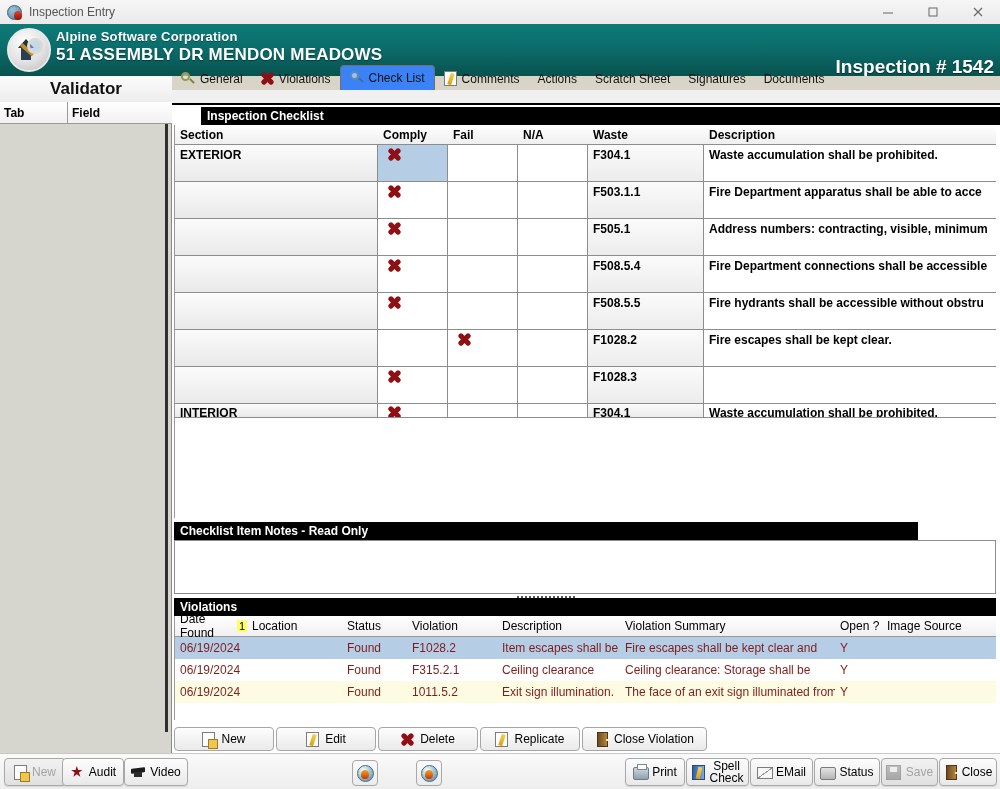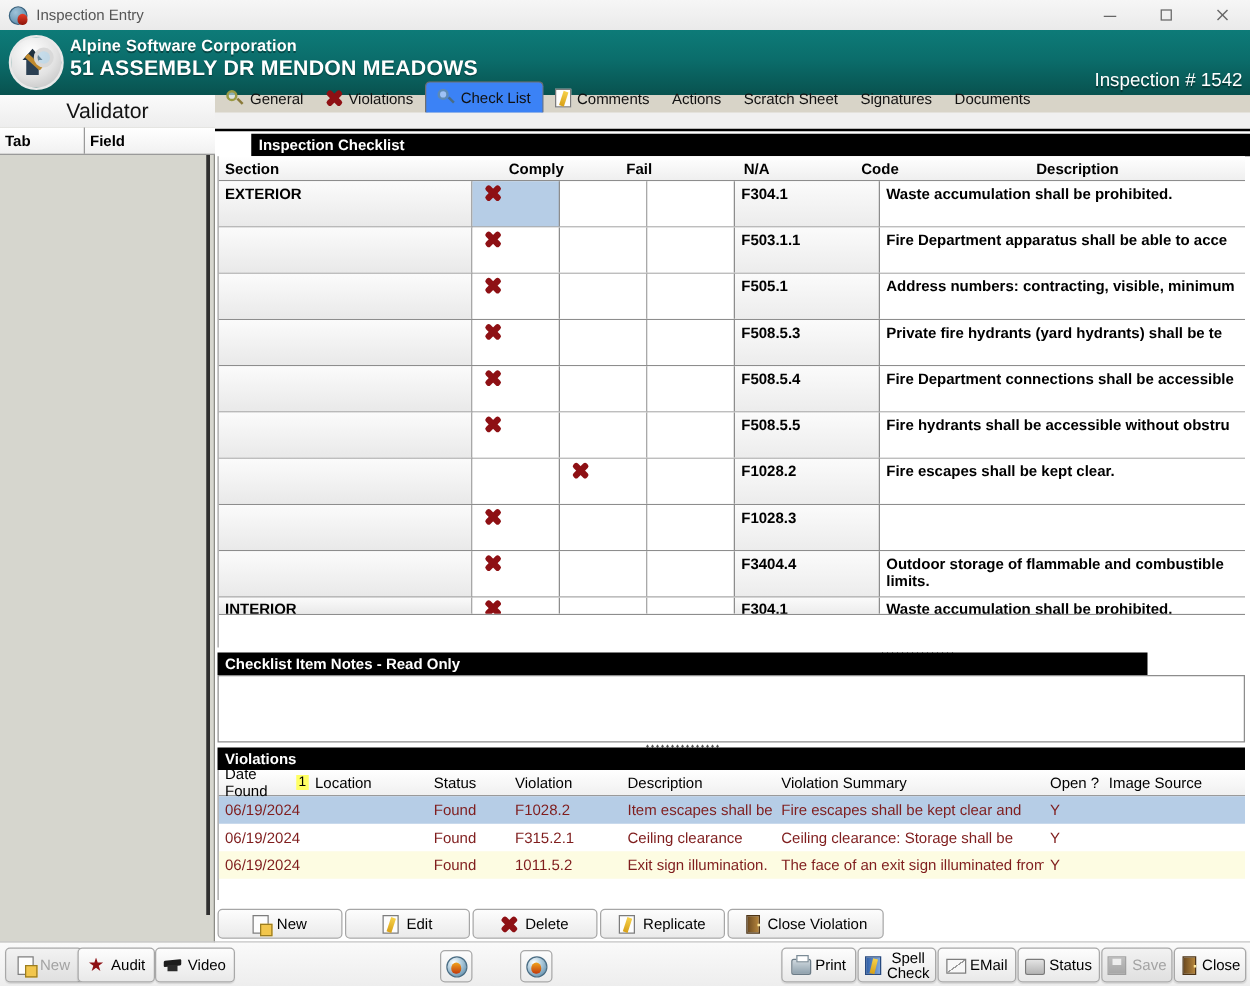--- a/index.html
+++ b/index.html
@@ -72,35 +72,35 @@
   }
   .banner-company{
     position:absolute;left:56px;top:5px;color:#ffffff;font-size:13px;font-weight:bold;
     letter-spacing:.2px;text-shadow:0 1px 0 rgba(0,0,0,.35);
   }
   .banner-address{
     position:absolute;left:56px;top:21px;color:#ffffff;font-size:17px;font-weight:bold;
     letter-spacing:.2px;text-shadow:0 1px 1px rgba(0,0,0,.4);
   }
   .banner-insp{
-    position:absolute;right:6px;top:32px;color:#ffffff;font-size:15px;font-weight:normal;
+    position:absolute;right:6px;top:32px;color:#ffffff;font-size:19px;font-weight:bold;
     text-shadow:0 1px 1px rgba(0,0,0,.45);
   }
 
   
   .validator{
     position:absolute;left:0;top:76px;width:172px;height:677px;
     background:#d8d8d0;
   }
   .validator-title{
     position:absolute;left:0;top:0;width:172px;height:26px;
     background:linear-gradient(to bottom,#fbfbfb,#ededed);
     border-bottom:1px solid #9a9a9a;
     display:flex;align-items:center;justify-content:center;
-    font-size:17px;font-weight:normal;color:#111;
+    font-size:17px;font-weight:bold;color:#111;
   }
   .validator-grid{
     position:absolute;left:0;top:26px;width:172px;height:670px;
     background:#d6d6ce;
   }
   .vg-head{
     display:flex;height:21px;background:linear-gradient(to bottom,#ffffff,#f1f1f1);
     border-bottom:1px solid #9a9a9a;
   }
   .vg-head div{
@@ -140,21 +140,21 @@
     background:#000000;color:#ffffff;font-weight:bold;font-size:12px;
     height:18px;display:flex;align-items:center;padding-left:6px;
   }
 
   
   .chk{position:absolute;left:2px;top:2px;width:822px;height:411px;padding-left:27px;}
   .chk-grid{position:absolute;left:0;top:18px;width:822px;height:393px;overflow:hidden;background:#fff;
     border-left:1px solid #9a9a9a;box-sizing:border-box;}
   .chk-head{
     display:flex;height:20px;background:linear-gradient(to bottom,#ffffff,#efefef);
-    border-bottom:1px solid #8d8d8d;box-sizing:border-box;gap:24px;
+    border-bottom:1px solid #8d8d8d;box-sizing:border-box;
   }
   .chk-head div{
     font-weight:bold;font-size:12px;color:#000;display:flex;align-items:center;padding-left:5px;
     box-sizing:border-box;
   }
   .c-section{width:203px;}
   .c-comply{width:70px;}
   .c-fail{width:70px;}
   .c-na{width:70px;}
   .c-code{width:116px;}
@@ -467,21 +467,21 @@
   <div class="content">
 
     <div class="chk">
       <div class="section-head">Inspection Checklist</div>
       <div class="chk-grid">
         <div class="chk-head">
           <div class="c-section">Section</div>
           <div class="c-comply">Comply</div>
           <div class="c-fail">Fail</div>
           <div class="c-na">N/A</div>
-          <div class="c-code">Code</div>
+          <div class="c-code">Waste</div>
           <div class="c-desc">Description</div>
         </div>
         <div id="checklist-rows">
             <div class="chk-row">
               <div class="cell-section">EXTERIOR</div>
               <div class="cell-mark sel">
                 <span class="xmark"></span>
               </div>
               <div class="cell-mark"></div>
               <div class="cell-mark"></div>
@@ -508,71 +508,51 @@
               <div class="cell-code">F505.1</div>
               <div class="cell-desc">Address numbers: contracting, visible, minimum</div>
             </div>
             <div class="chk-row">
               <div class="cell-section"></div>
               <div class="cell-mark">
                 <span class="xmark"></span>
               </div>
               <div class="cell-mark"></div>
               <div class="cell-mark"></div>
-              <div class="cell-code">F508.5.3</div>
-              <div class="cell-desc">Private fire hydrants (yard hydrants) shall be te</div>
+              <div class="cell-code">F508.5.4</div>
+              <div class="cell-desc">Fire Department connections shall be accessible</div>
             </div>
             <div class="chk-row">
               <div class="cell-section"></div>
               <div class="cell-mark">
                 <span class="xmark"></span>
               </div>
               <div class="cell-mark"></div>
               <div class="cell-mark"></div>
-              <div class="cell-code">F508.5.4</div>
-              <div class="cell-desc">Fire Department connections shall be accessible</div>
+              <div class="cell-code">F508.5.5</div>
+              <div class="cell-desc">Fire hydrants shall be accessible without obstru</div>
+            </div>
+            <div class="chk-row">
+              <div class="cell-section"></div>
+              <div class="cell-mark"></div>
+              <div class="cell-mark">
+                <span class="xmark"></span>
+              </div>
+              <div class="cell-mark"></div>
+              <div class="cell-code">F1028.2</div>
+              <div class="cell-desc">Fire escapes shall be kept clear.</div>
             </div>
             <div class="chk-row">
               <div class="cell-section"></div>
               <div class="cell-mark">
                 <span class="xmark"></span>
               </div>
               <div class="cell-mark"></div>
               <div class="cell-mark"></div>
-              <div class="cell-code">F508.5.5</div>
-              <div class="cell-desc">Fire hydrants shall be accessible without obstru</div>
-            </div>
-            <div class="chk-row">
-              <div class="cell-section"></div>
-              <div class="cell-mark"></div>
-              <div class="cell-mark">
-                <span class="xmark"></span>
-              </div>
-              <div class="cell-mark"></div>
-              <div class="cell-code">F1028.2</div>
-              <div class="cell-desc">Fire escapes shall be kept clear.</div>
-            </div>
-            <div class="chk-row">
-              <div class="cell-section"></div>
-              <div class="cell-mark">
-                <span class="xmark"></span>
-              </div>
-              <div class="cell-mark"></div>
-              <div class="cell-mark"></div>
               <div class="cell-code">F1028.3</div>
-            </div>
-            <div class="chk-row">
-              <div class="cell-section"></div>
-              <div class="cell-mark">
-                <span class="xmark"></span>
-              </div>
-              <div class="cell-mark"></div>
-              <div class="cell-mark"></div>
-              <div class="cell-code">F3404.4</div>
-              <div class="cell-desc">Outdoor storage of flammable and combustible limits.</div>
             </div>
             <div class="chk-row partial">
               <div class="cell-section">INTERIOR</div>
               <div class="cell-mark">
                 <span class="xmark"></span>
               </div>
               <div class="cell-mark"></div>
               <div class="cell-mark"></div>
               <div class="cell-code">F304.1</div>
               <div class="cell-desc">Waste accumulation shall be prohibited.</div>

